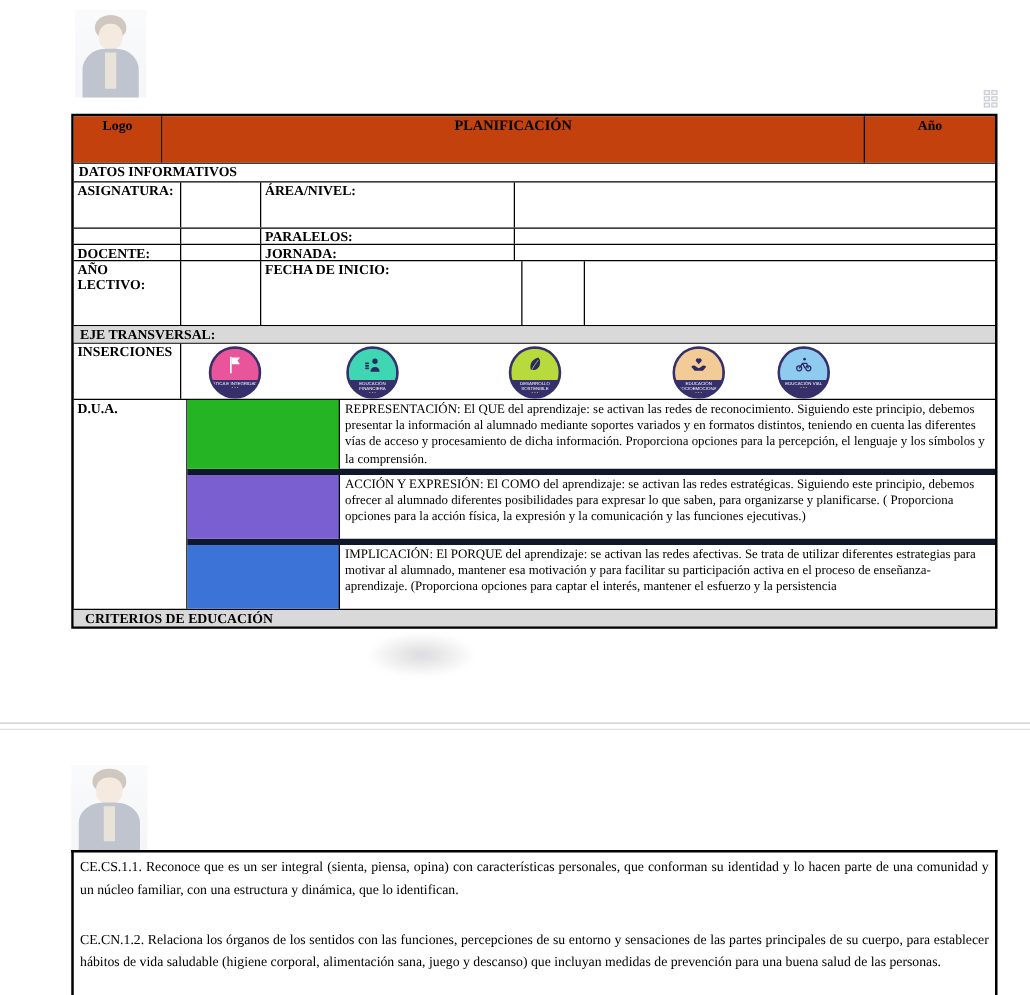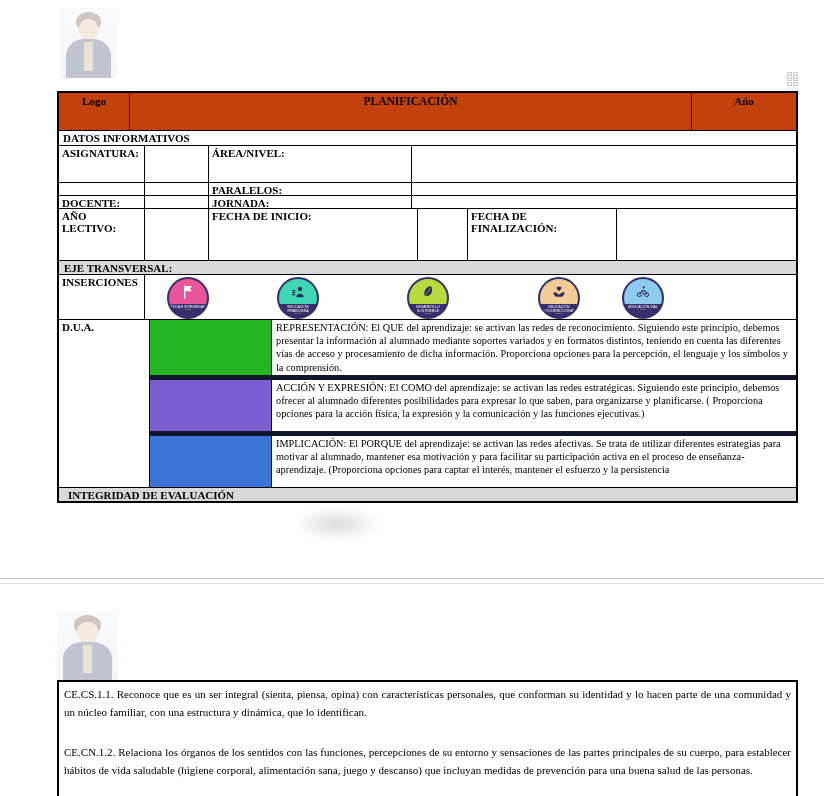--- a/index.html
+++ b/index.html
@@ -125,21 +125,20 @@
       <div class="cell" style="width:64px"></div>
       <div class="cell b lh12" style="width:203px">JORNADA:</div>
       <div class="cell end" style="flex:1"></div>
     </div>
 
     <div class="row" style="height:52px">
       <div class="cell b lh12" style="width:86px">AÑO LECTIVO:</div>
       <div class="cell" style="width:64px"></div>
       <div class="cell b lh12" style="width:209px">FECHA DE INICIO:</div>
       <div class="cell" style="width:50px"></div>
-      <div class="cell b lh12" style="width:149px">FECHA DE FINALIZACIÓN:</div>
       <div class="cell end" style="flex:1"></div>
     </div>
 
     <div class="row" style="height:14px">
       <div class="cell b sec-fill end lh12" style="flex:1;padding-left:5px">EJE TRANSVERSAL:</div>
     </div>
 
     <div class="row" style="height:45px">
       <div class="cell b wrap-any" style="width:86px">INSERCIONES</div>
       <div class="cell end icons-cell" style="flex:1">
@@ -233,21 +232,21 @@
 
         <div class="dua-row last">
           <div class="dua-color" style="background: rgb(59, 116, 214);"></div>
           <div class="dua-text">IMPLICACIÓN: El PORQUE del aprendizaje: se activan las redes afectivas. Se trata de utilizar diferentes estrategias para motivar al alumnado, mantener esa motivación y para facilitar su participación activa en el proceso de enseñanza-aprendizaje. (Proporciona opciones para captar el interés, mantener el esfuerzo y la persistencia</div>
         </div>
 
       </div>
     </div>
 
     <div class="row last" style="height:13px">
-      <div class="cell b sec-fill end lh12" style="flex:1;padding-left:9px">INTEGRIDAD DE EVALUACIÓN</div>
+      <div class="cell b sec-fill end lh12" style="flex:1;padding-left:9px">CRITERIOS DE EDUCACIÓN</div>
     </div>
 
   </div>
 
   <div class="smudge"></div>
 
   <div class="pb1"></div>
   <div class="pb2"></div>
 
   <div class="avatar" id="avatar-bottom">

